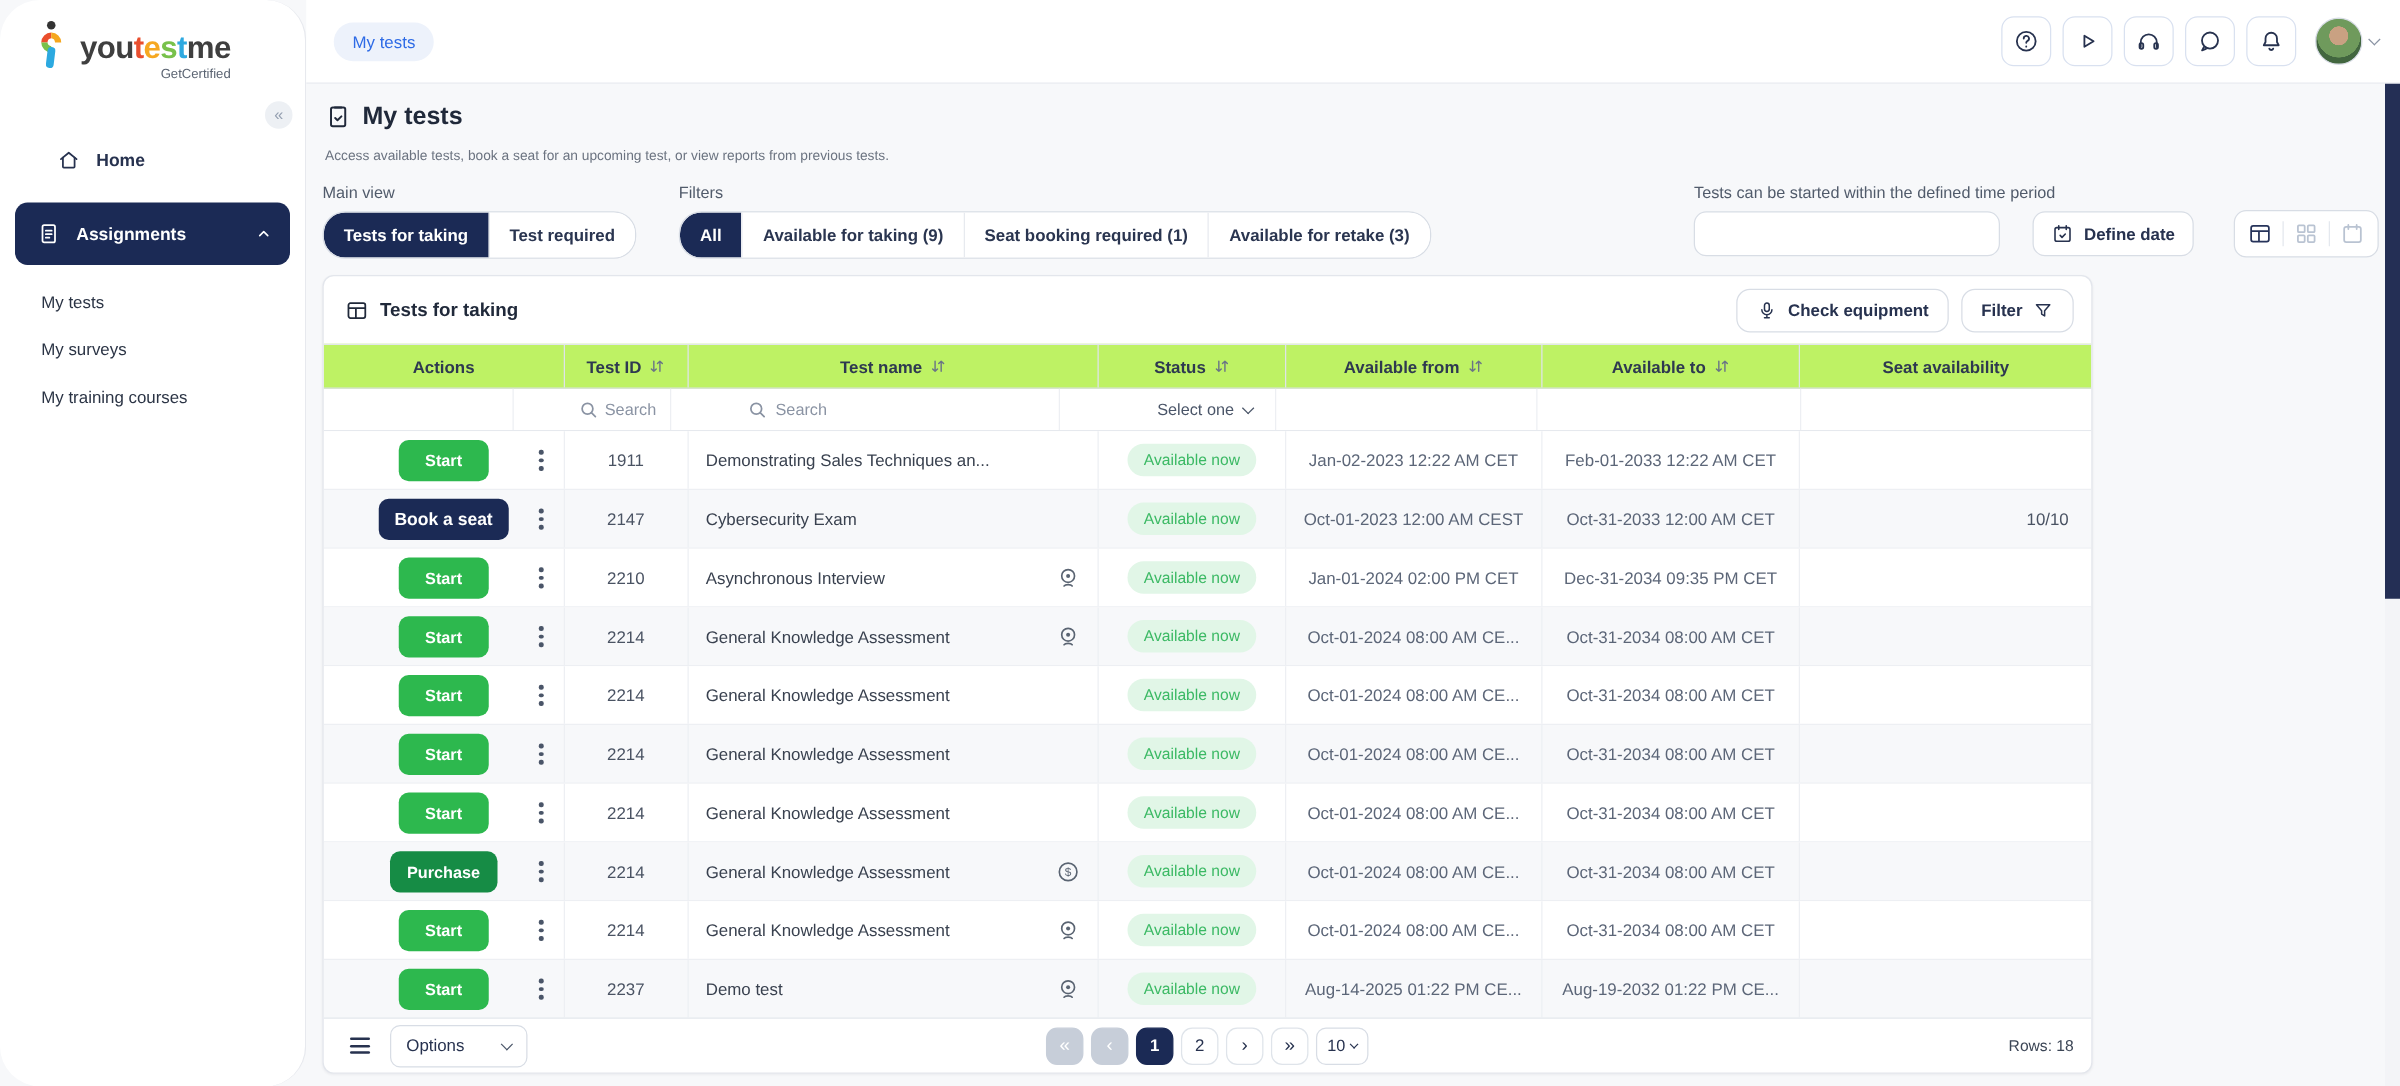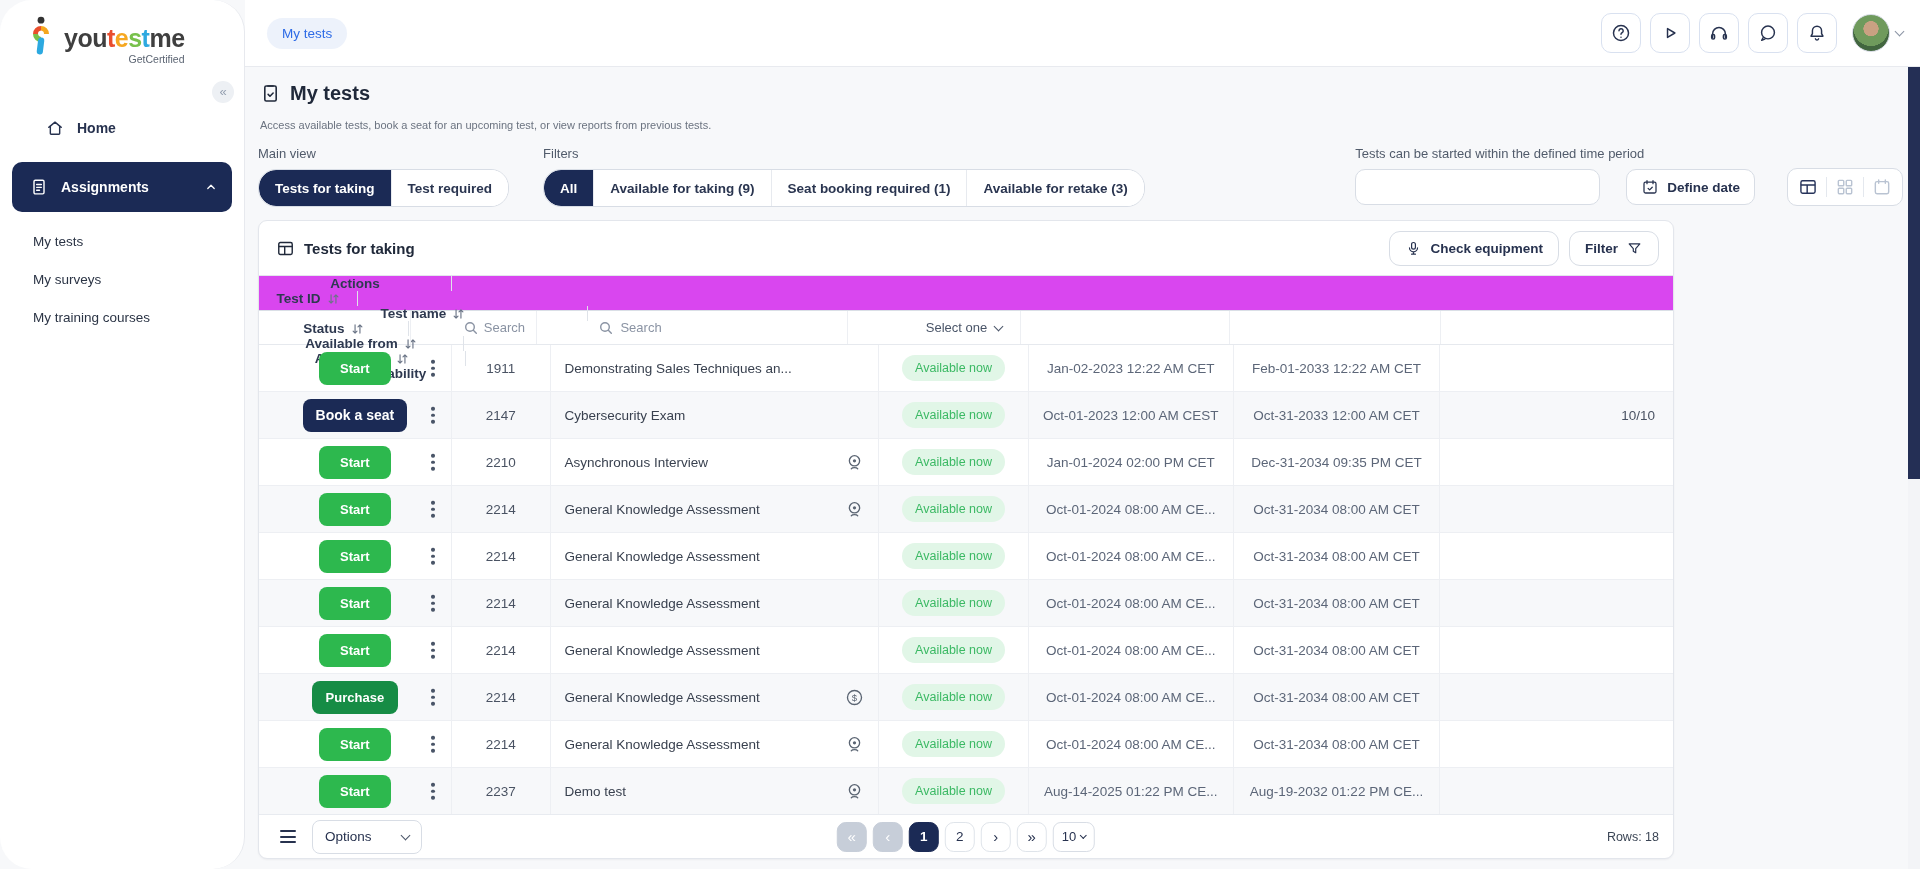--- a/index.html
+++ b/index.html
@@ -52,21 +52,21 @@
   .view-toggle .vt.dim { color:#b9c3d2; }
   .vt-div { width:1px; height:20px; background:#e4e8ee; }
 
   
   .card { margin-top:16px; width:1416px; background:#fff; border:1px solid #e3e6ec; border-radius:9px; box-shadow:0 1px 2px rgba(16,24,40,.05); overflow:hidden; }
   .card-head { height:54px; display:flex; align-items:center; padding:0 14px 0 17px; }
   .card-title { display:flex; align-items:center; gap:9px; font-size:15px; font-weight:700; color:#20293a; }
   .card-head-right { margin-left:auto; display:flex; gap:10px; }
   .btn-sm { display:inline-flex; align-items:center; gap:8px; height:35px; padding:0 15px; background:#fff; border:1px solid #d8dde5; border-radius:11px; font-size:13.5px; font-weight:600; color:#27324f; cursor:pointer; }
 
-  .thead { display:flex; background:#d946ef; border-top:1px solid #e3e6ec; border-bottom:1px solid #dadfe6; height:36px;flex-direction:column; }
+  .thead { display:flex; background:#bef264; border-top:1px solid #e3e6ec; border-bottom:1px solid #dadfe6; height:36px; }
   .th { display:flex; align-items:center; justify-content:center; gap:6px; font-size:13.5px; font-weight:600; color:#2e3950; border-right:1px solid #dfe3e9; }
   .th:last-child { border-right:none; }
   .search-row { display:flex; height:34px; border-bottom:1px solid #e6e9ee;gap:48px; }
   .sc { display:flex; align-items:center; border-right:1px solid #edeff3; color:#8a93a3; font-size:13px; }
   .sc:last-child { border-right:none; }
   .sc input { border:none; outline:none; width:70%; font-size:13px; color:#45505f; background:transparent; }
   .sc input::placeholder { color:#8a93a3; }
   .trow { display:flex; height:47px; border-bottom:1px solid #edeff3; background:#fff; }
   .trow.stripe { background:#f7f8fa; }
   .td { display:flex; align-items:center; border-right:1px solid #edeff3; font-size:13.5px; }

